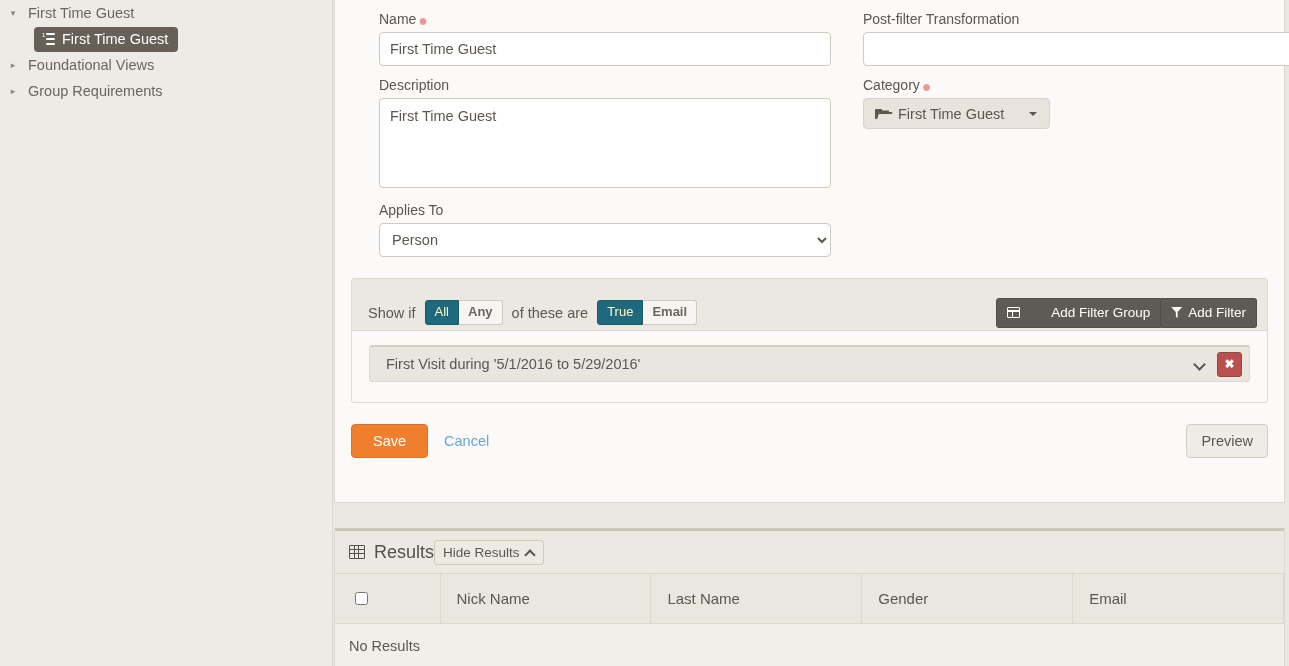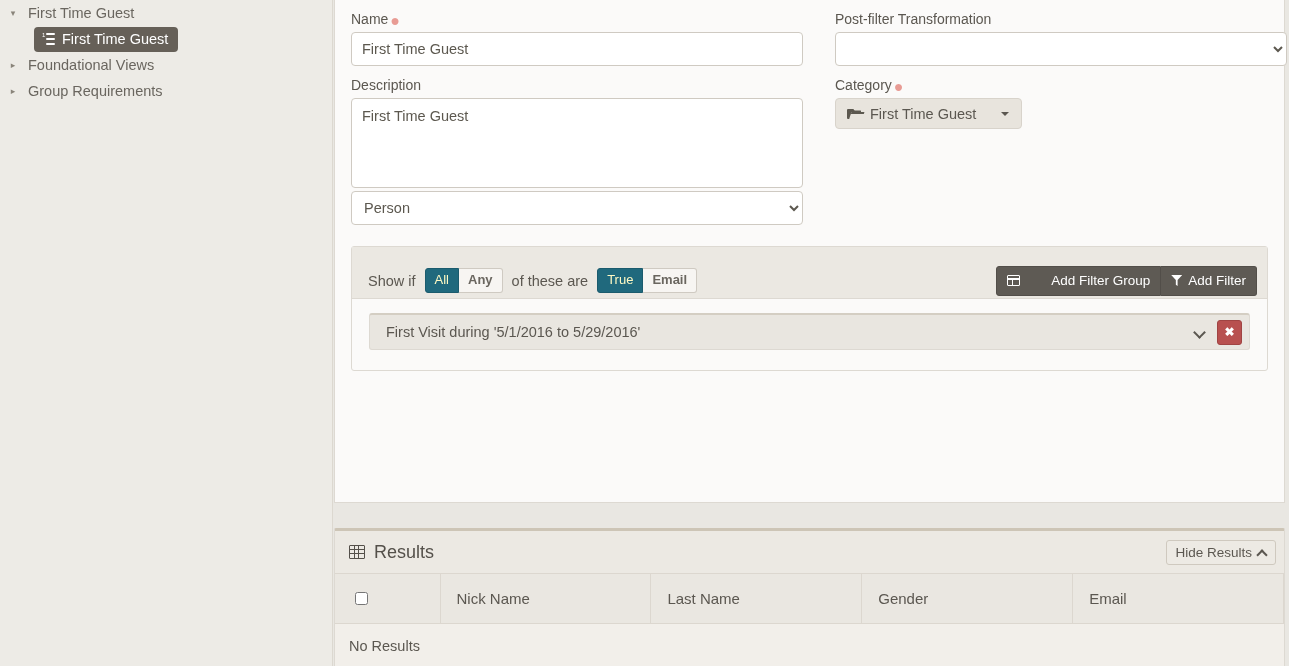--- a/index.html
+++ b/index.html
@@ -54,21 +54,21 @@
   .form-panel {
     position: relative;
     background: #fbfaf9;
     border: 1px solid #ddd9d2;
     border-top: none;
     margin: 0 4px 0 1px;
     height: 503px;
     padding: 0 16px;
   }
 
-  .row { display: flex; gap: 32px; }
+  .row { display: flex; gap: 32px; margin-left: 28px; }
   .col-left { width: 452px; flex: 0 0 452px; }
   .col-right { width: 452px; flex: 0 0 452px; }
 
   label.field-label {
     display: block;
     font-size: 14px; color: #5b5750;
     margin: 11px 0 5px 0;
   }
   .req { color: #e89b94; font-size: 16px; line-height: 0; position: relative; top: 2px; margin-left: 2px; }
 
@@ -239,23 +239,22 @@
 
   
   .results-panel {
     position: absolute; left: 1px; right: 4px; top: 528px;
     background: #ece9e3;
     border: 1px solid #ddd9d2;
     border-top: 3px solid #cdc5b6;
     border-radius: 2px;
   }
   .results-head {
-    height: 42px; display: flex; align-items: center; justify-content: space-between;
+    height: 42px; display: flex; align-items: center; 
     padding: 0 8px 0 14px;
-    gap: 13px;
   }
   .results-title { display: flex; align-items: center; gap: 9px; font-size: 18px; color: #54504a; }
   .ic-grid { display:inline-block; width:16px; height:14px; border:1.6px solid #54504a; border-radius:1px; position:relative; }
   .ic-grid::before { content:""; position:absolute; left:0; top:3px; width:100%; height:1.4px; background:#54504a;
     box-shadow: 0 4px 0 #54504a; }
   .ic-grid::after { content:""; position:absolute; top:0; left:4px; width:1.4px; height:100%; background:#54504a;
     box-shadow: 4px 0 0 #54504a; }
   .btn-hide {
     background: #edeae4; border: 1px solid #cfc9bf;
     border-radius: 3px; color: #5b5750;
@@ -339,20 +338,21 @@
         <div class="col-left">
 
           <label class="field-label">
             <span>Name</span><span class="req">●</span>
           </label>
           <input class="text-input" type="text" value="First Time Guest" style="">
 
           <label class="field-label">Description</label>
           <textarea class="text-area" style="">First Time Guest</textarea>
 
+          <label class="field-label">Applies To</label>
           <select class="styled-select">
             <option>Person</option>
           </select>
 
         </div>
 
         <div class="col-right">
 
           <label class="field-label">Post-filter Transformation</label>
           <select class="styled-select">
@@ -404,20 +404,27 @@
             <span class="filter-row-text">First Visit during '5/1/2016 to 5/29/2016'</span>
             <span class="filter-row-right">
               <span class="chev-down"></span>
               <button class="del-btn">✖</button>
             </span>
           </div>
         </div>
 
       </div>
 
+      <div class="action-bar">
+        <div class="action-left">
+          <button class="btn-save">Save</button>
+          <a class="link-cancel">Cancel</a>
+        </div>
+        <button class="btn-plain">Preview</button>
+      </div>
 
     </div>
 
     <div class="results-panel">
 
       <div class="results-head">
         <div class="results-title">
           <span class="ic-grid"></span>
           <span>Results</span>
         </div>

